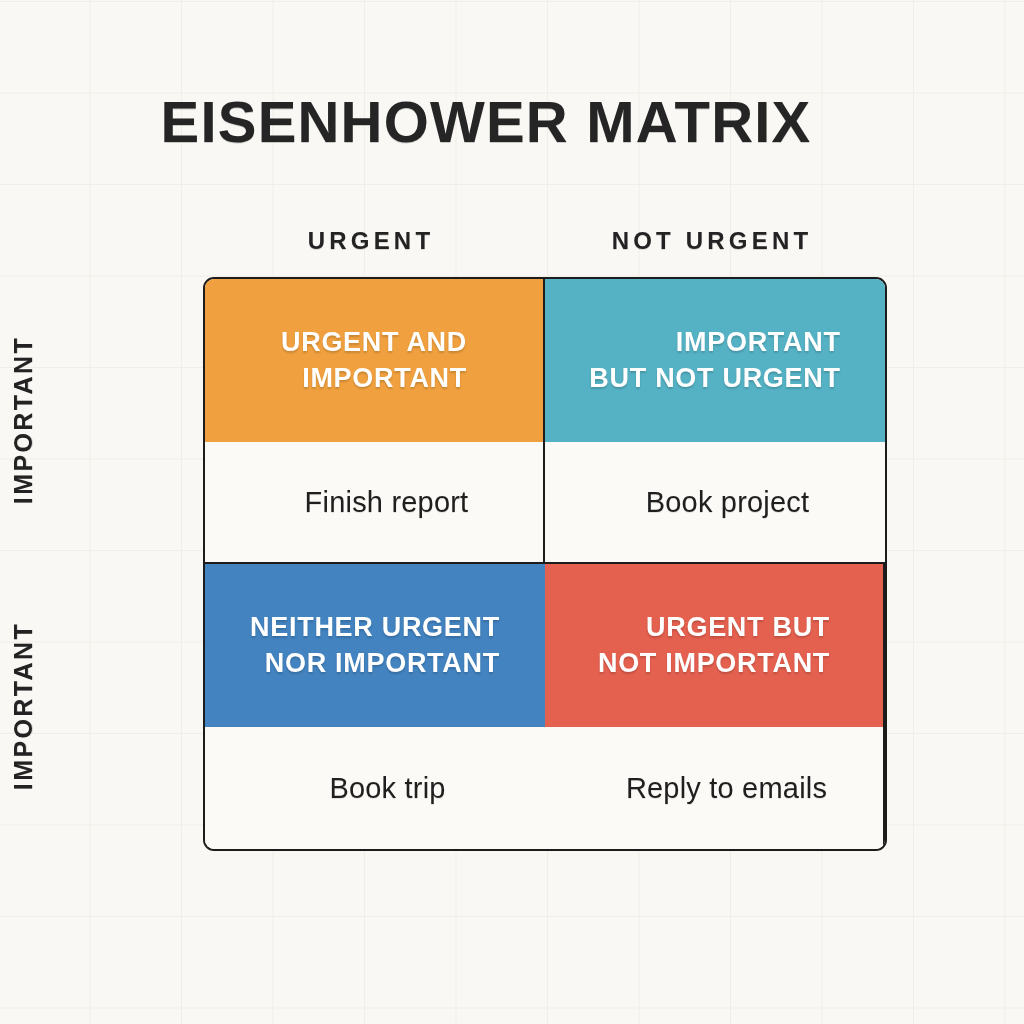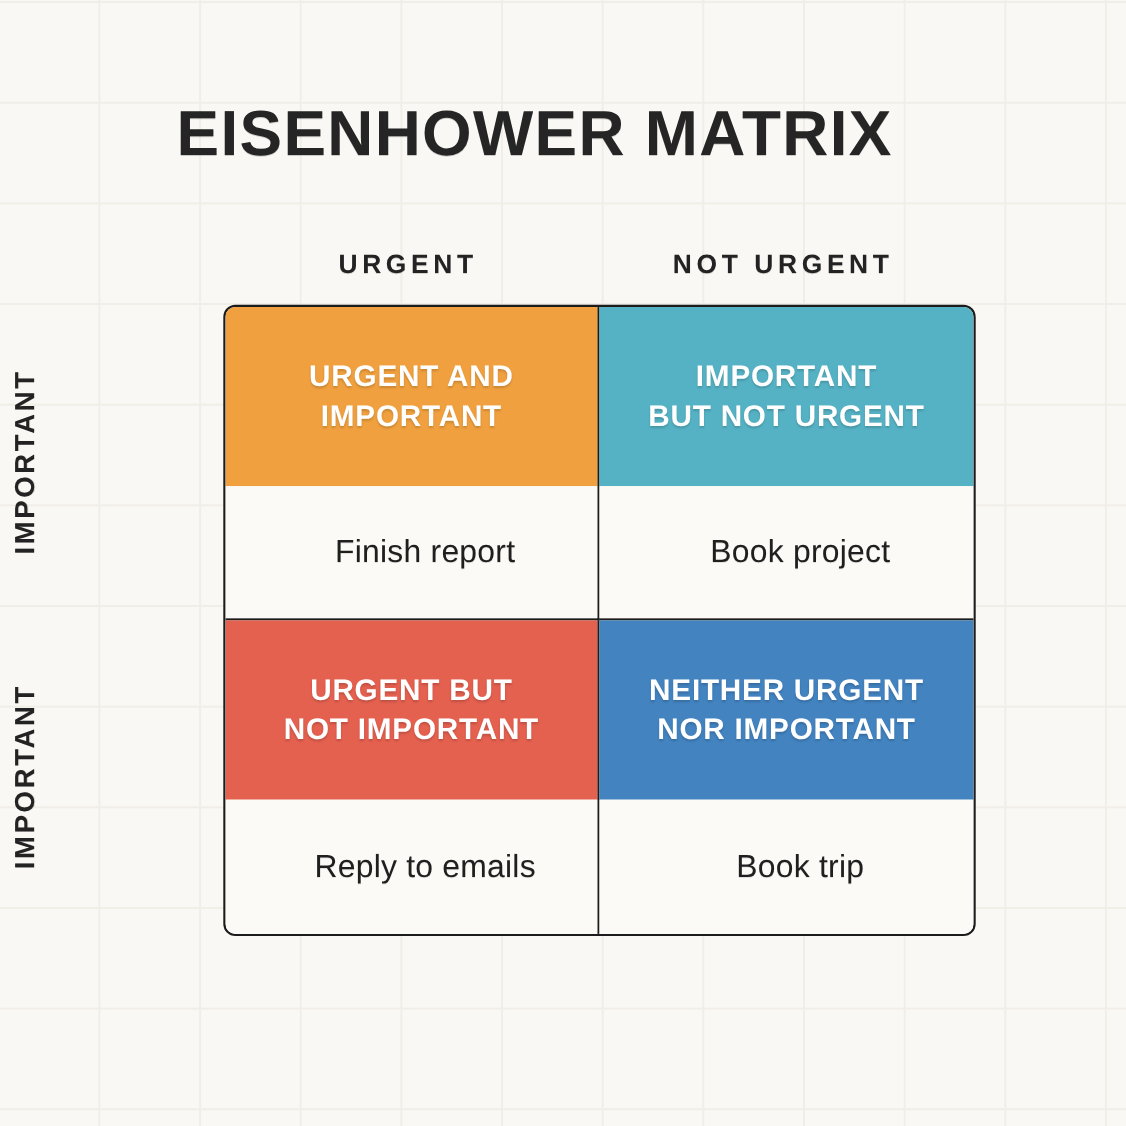--- a/index.html
+++ b/index.html
@@ -109,21 +109,21 @@
   #quadrant-urgent-important   { border-right: 2.4px solid #1c1c1c; border-bottom: 2.4px solid #1c1c1c; }
   #quadrant-important-not-urgent { border-bottom: 2.4px solid #1c1c1c; }
   #quadrant-urgent-not-important { border-right: 2.4px solid #1c1c1c; }
 
   .quadrant-band {
     height: 163px;
     flex: 0 0 163px;
     display: flex;
     align-items: center;
     justify-content: center;
-    text-align: center;
+    text-align: right;
     padding: 0 28px;
     box-sizing: border-box;
   }
   .quadrant-band-text {
     font-size: 27px;
     font-weight: bold;
     line-height: 1.32;
     letter-spacing: 0.7px;
     color: #ffffff;
     text-shadow: 0 2px 2px rgba(0,0,0,0.16);
@@ -174,34 +174,34 @@
     <div class="quadrant" id="quadrant-important-not-urgent">
       <div class="quadrant-band" style="background-color: rgb(85, 178, 196);">
         <span class="quadrant-band-text">IMPORTANT
 BUT NOT URGENT</span>
       </div>
       <div class="quadrant-task">
         <span class="quadrant-task-text">Book project</span>
       </div>
     </div>
 
+    <div class="quadrant" id="quadrant-neither-urgent-nor-important">
+      <div class="quadrant-band" style="background-color: rgb(66, 131, 192);">
+        <span class="quadrant-band-text">NEITHER URGENT
+NOR IMPORTANT</span>
+      </div>
+      <div class="quadrant-task">
+        <span class="quadrant-task-text">Book trip</span>
+      </div>
+    </div>
+
     <div class="quadrant" id="quadrant-urgent-not-important">
       <div class="quadrant-band" style="background-color: rgb(228, 96, 79);">
         <span class="quadrant-band-text">URGENT BUT
 NOT IMPORTANT</span>
       </div>
       <div class="quadrant-task">
         <span class="quadrant-task-text">Reply to emails</span>
       </div>
     </div>
 
-    <div class="quadrant" id="quadrant-neither-urgent-nor-important">
-      <div class="quadrant-band" style="background-color: rgb(66, 131, 192);">
-        <span class="quadrant-band-text">NEITHER URGENT
-NOR IMPORTANT</span>
-      </div>
-      <div class="quadrant-task">
-        <span class="quadrant-task-text">Book trip</span>
-      </div>
-    </div>
-
   </div>
 </div>
 
 </body></html>

